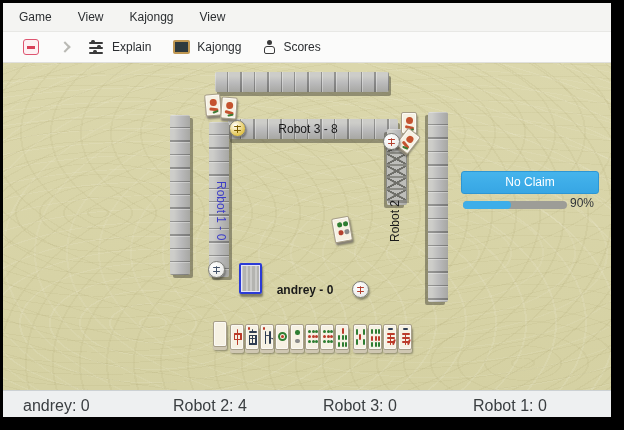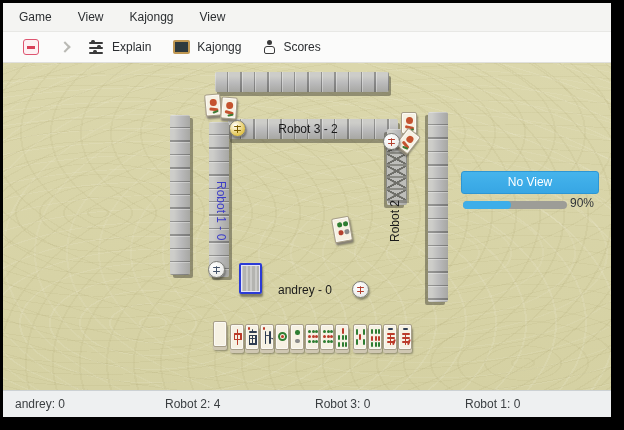--- a/index.html
+++ b/index.html
@@ -71,21 +71,21 @@
     border:1px solid #8a8a84; box-shadow:2px 2px 0 rgba(72,70,55,.35); }
 
   .disc { position:absolute; width:17px; height:17px; border-radius:50%; z-index:4;
     border:1px solid #7d7d78; box-shadow:1px 2px 2px rgba(0,0,0,.35);
     display:flex; align-items:center; justify-content:center; }
   .disc .mini { width:7px; height:8px; position:relative; }
   .disc .mini i { position:absolute; background:currentColor; }
 
   .plabel { position:absolute; font-size:12px; color:#1a1a1a; z-index:5; }
   .plabel.top { left:230px; top:59px; width:150px; text-align:center; }
-  .plabel.bottom { left:242px; top:220px; width:120px; text-align:center; }
+  .plabel.bottom { left:242px; top:220px; width:120px; text-align:center;font-weight:bold; }
   .plabel.left { left:205px; top:75px; width:20px; height:145px; writing-mode:vertical-rl; text-align:center; color:#3d3dc6; }
   .plabel.right { left:385px; top:105px; width:20px; height:105px; writing-mode:vertical-rl; transform:rotate(180deg); text-align:center; }
 
   .tile-up { position:absolute; background:#f6f1e3; border:1px solid #a79e88; border-radius:2px; z-index:3;
     box-shadow:inset 0 0 0 1px rgba(255,255,255,.65), 1px 3px 2px rgba(0,0,0,.35), 0 2px 0 #cfc7b2; }
   .tile-up i { position:absolute; }
   .blue-tile { position:absolute; width:23px; height:31px; border:2px solid #2b3bd6; border-radius:2px; z-index:3;
     background:repeating-linear-gradient(90deg,#cbcbc8 0 2px,#b4b4b0 2px 4.5px);
     box-shadow:inset 0 0 0 1px #e6e6f7, 1px 3px 2px rgba(0,0,0,.4); }
 
@@ -97,21 +97,21 @@
   
   .claim-btn { position:absolute; left:458px; top:108px; width:138px; height:23px; border-radius:3px; z-index:5;
     background:linear-gradient(180deg,#45b4ec,#37a6e4); border:1px solid #2d96d4;
     color:#fff; font-size:12px; text-align:center; line-height:21px; }
   .ptrack { position:absolute; left:460px; top:138px; width:104px; height:8px; border-radius:4px; background:#9d9d97; z-index:5; }
   .pfill { height:8px; border-radius:4px; background:#3daee9; }
   .pct { position:absolute; left:567px; top:133px; font-size:12px; color:#30343a; z-index:5; }
 
   
   .statusbar { height:27px; background:#eef0f1; border-top:1px solid #ccd1d4; position:relative; flex:0 0 27px; }
-  .status-item { position:absolute; top:6px; font-size:12px; color:#3a3e41; }
+  .status-item { position:absolute; top:6px; font-size:16px; color:#3a3e41;margin-left:8px; }
 </style>
 </head>
 <body>
 
 <div class="screen">
   <div class="window">
 
 
     <div class="menubar" id="menubar">
         <span class="menu-item">Game</span>
@@ -147,26 +147,26 @@
             <span class="ic-players">
               <span class="head"></span>
               <span class="body"></span>
             </span>
             <span class="lbl">Scores</span>
           </span>
         </span>
     </div>
 
     <div class="table" id="table">
-      <div class="plabel top">Robot 3 - 2</div>
+      <div class="plabel top">Robot 3 - 8</div>
       <div class="plabel left">Robot 1 - 0</div>
       <div class="plabel right">Robot 2</div>
       <div class="plabel bottom">andrey - 0</div>
 
-      <div class="claim-btn">No View</div>
+      <div class="claim-btn">No Claim</div>
       <div class="ptrack">
         <div class="pfill" id="pfill" style="width: 46%; background: rgb(61, 174, 233);"></div>
       </div>
       <div class="pct">90%</div>
 
       <div class="hand" id="hand">
           <div class="htile" style="margin-top: -3px; margin-right: 3px;"></div>
           <div class="htile">
             <i style="position: absolute; left: 2.5px; top: 8px; width: 8px; height: 1.5px; background: rgb(187, 59, 42); border-radius: 1.5px;"></i>
             <i style="position: absolute; left: 2.5px; top: 13.5px; width: 8px; height: 1.5px; background: rgb(187, 59, 42); border-radius: 1.5px;"></i>

